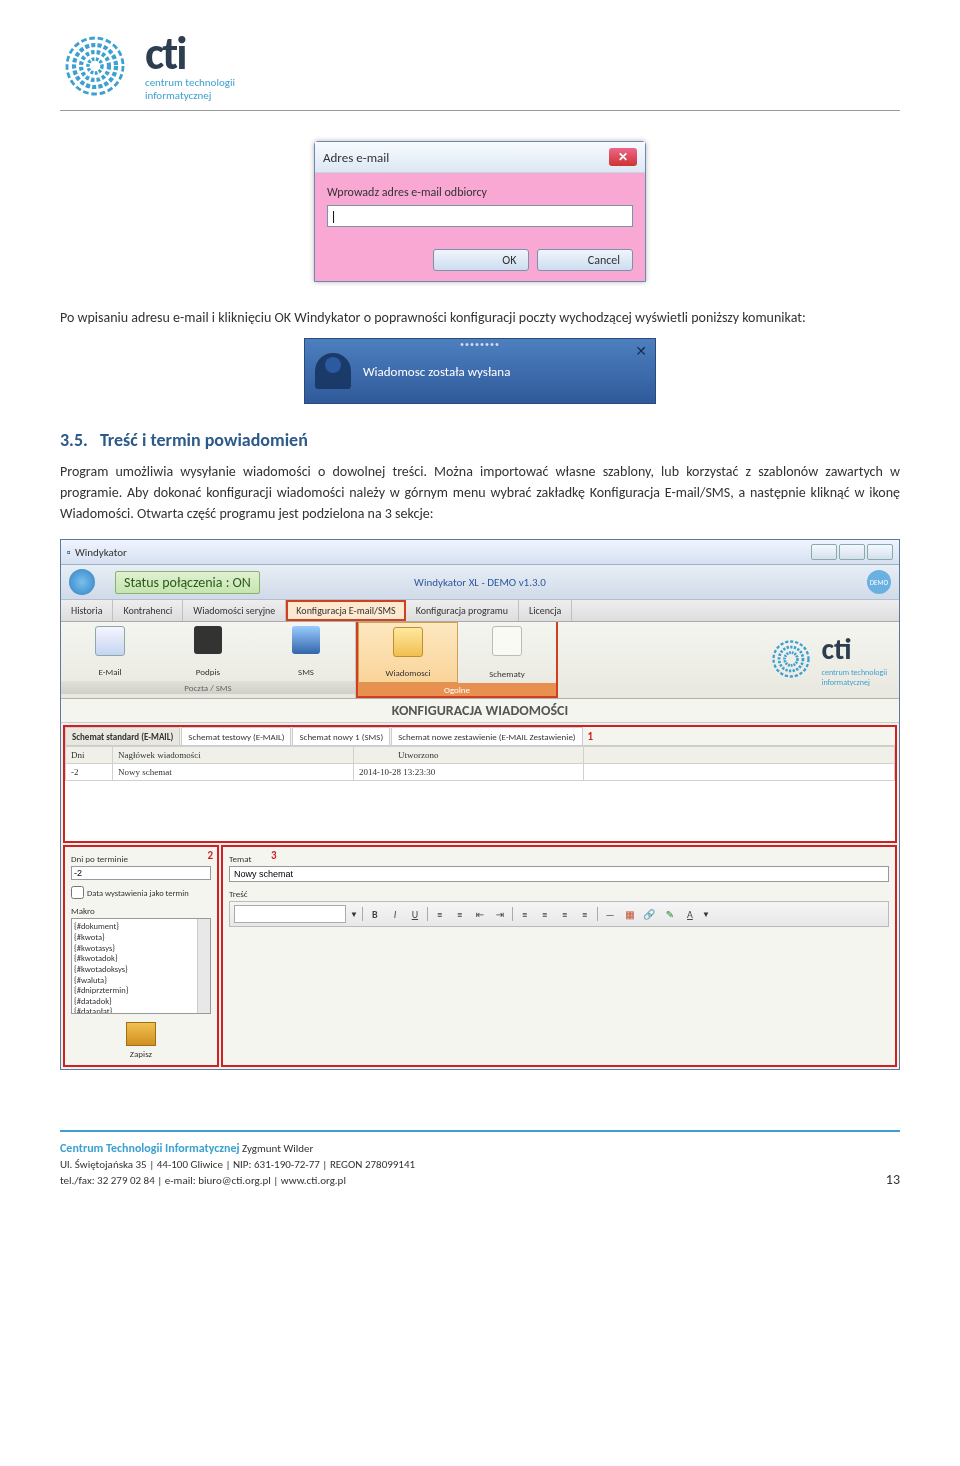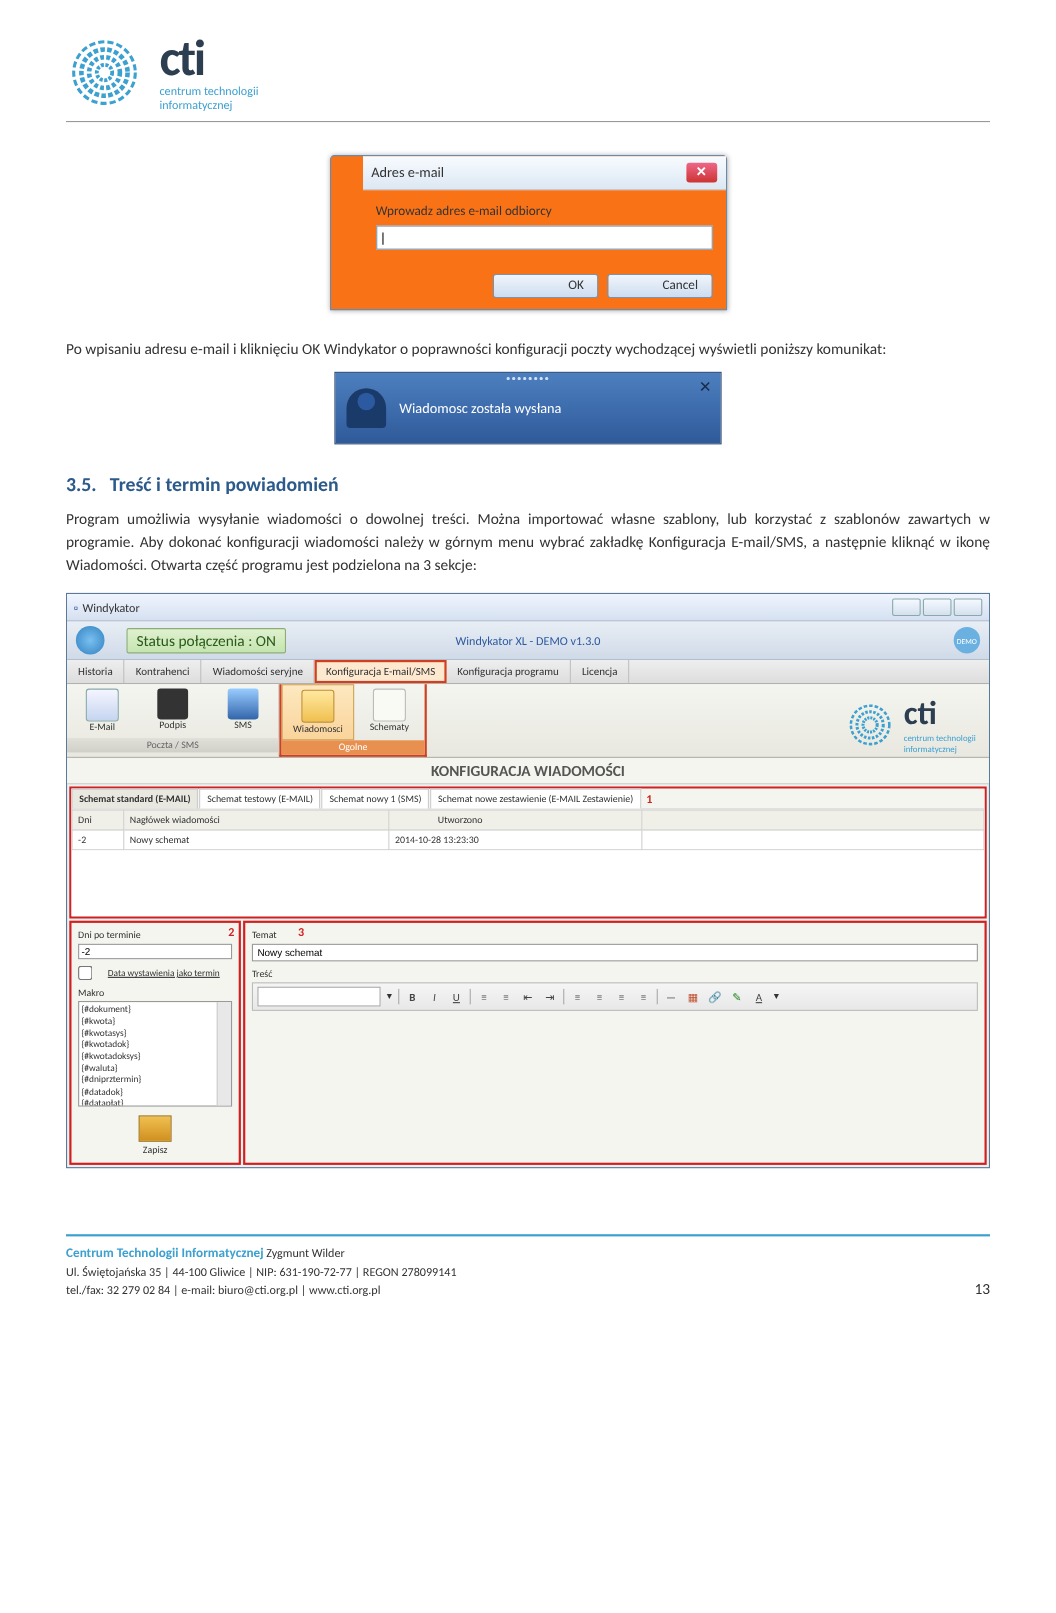--- a/index.html
+++ b/index.html
@@ -38,23 +38,22 @@
   .logo-cti-sub {
     font-size: 11px;
     color: #3ca0d0;
     line-height: 1.2;
   }
   .dialog-email {
     width: 330px;
     margin: 0 auto 25px;
     border: 1px solid #6b8aaa;
     border-radius: 4px 4px 0 0;
-    background: #f97316;
+    background: #f9a8d4;
     box-shadow: 0 0 5px rgba(0,0,0,0.3);
-    padding-left: 29px;
   }
   .dialog-title-bar {
     background: linear-gradient(#f8fbff,#dce8f4);
     padding: 6px 8px;
     font-size: 13px;
     display: flex;
     justify-content: space-between;
     align-items: center;
     border-bottom: 1px solid #c8d5e4;
   }
@@ -269,25 +268,25 @@
     border: 2px solid #d04020;
     border-top: none;
   }
   .ribbon-buttons {
     display: flex;
   }
   .ribbon-btn {
     display: flex;
     flex-direction: column;
     align-items: center;
-    justify-content: flex-start;
-    padding: 4px 3px;
+    justify-content: space-between;
+    padding: 4px 20px;
     width: 58px;
     font-size: 9px;
-    gap: 0;
+    gap: 10px;
   }
   .ribbon-btn.highlight {
     background: linear-gradient(#fde8c0,#fad49a);
     border: 1px solid #d0a050;
   }
   .ribbon-icon {
     width: 28px;
     height: 28px;
     border-radius: 3px;
   }
@@ -352,20 +351,21 @@
     color: #d02020;
     font-weight: bold;
     font-size: 11px;
     margin-left: 4px;
   }
   .schema-table {
     width: 100%;
     border-collapse: collapse;
     font-size: 9px;
     background: white;
+    font-family: Liberation Serif, serif;
   }
   .schema-table th, .schema-table td {
     border: 1px solid #d0d0d0;
     padding: 3px 5px;
     text-align: left;
   }
   .schema-table th {
     background: #f0f0e8;
     font-weight: normal;
   }
@@ -405,23 +405,22 @@
     border: 1px solid #999;
     padding: 1px 2px;
     background: white;
     margin-bottom: 6px;
     box-sizing: border-box;
   }
   .panel-check {
     font-size: 8.5px;
     display: flex;
     align-items: center;
-    gap: 14px;
+    gap: 3px;
     margin-bottom: 6px;
-    text-decoration: underline;
   }
   .panel-check input { margin: 0; }
   .makro-box {
     border: 1px solid #999;
     background: white;
     font-size: 8.5px;
     height: 90px;
     overflow: hidden;
     padding: 2px;
     position: relative;

